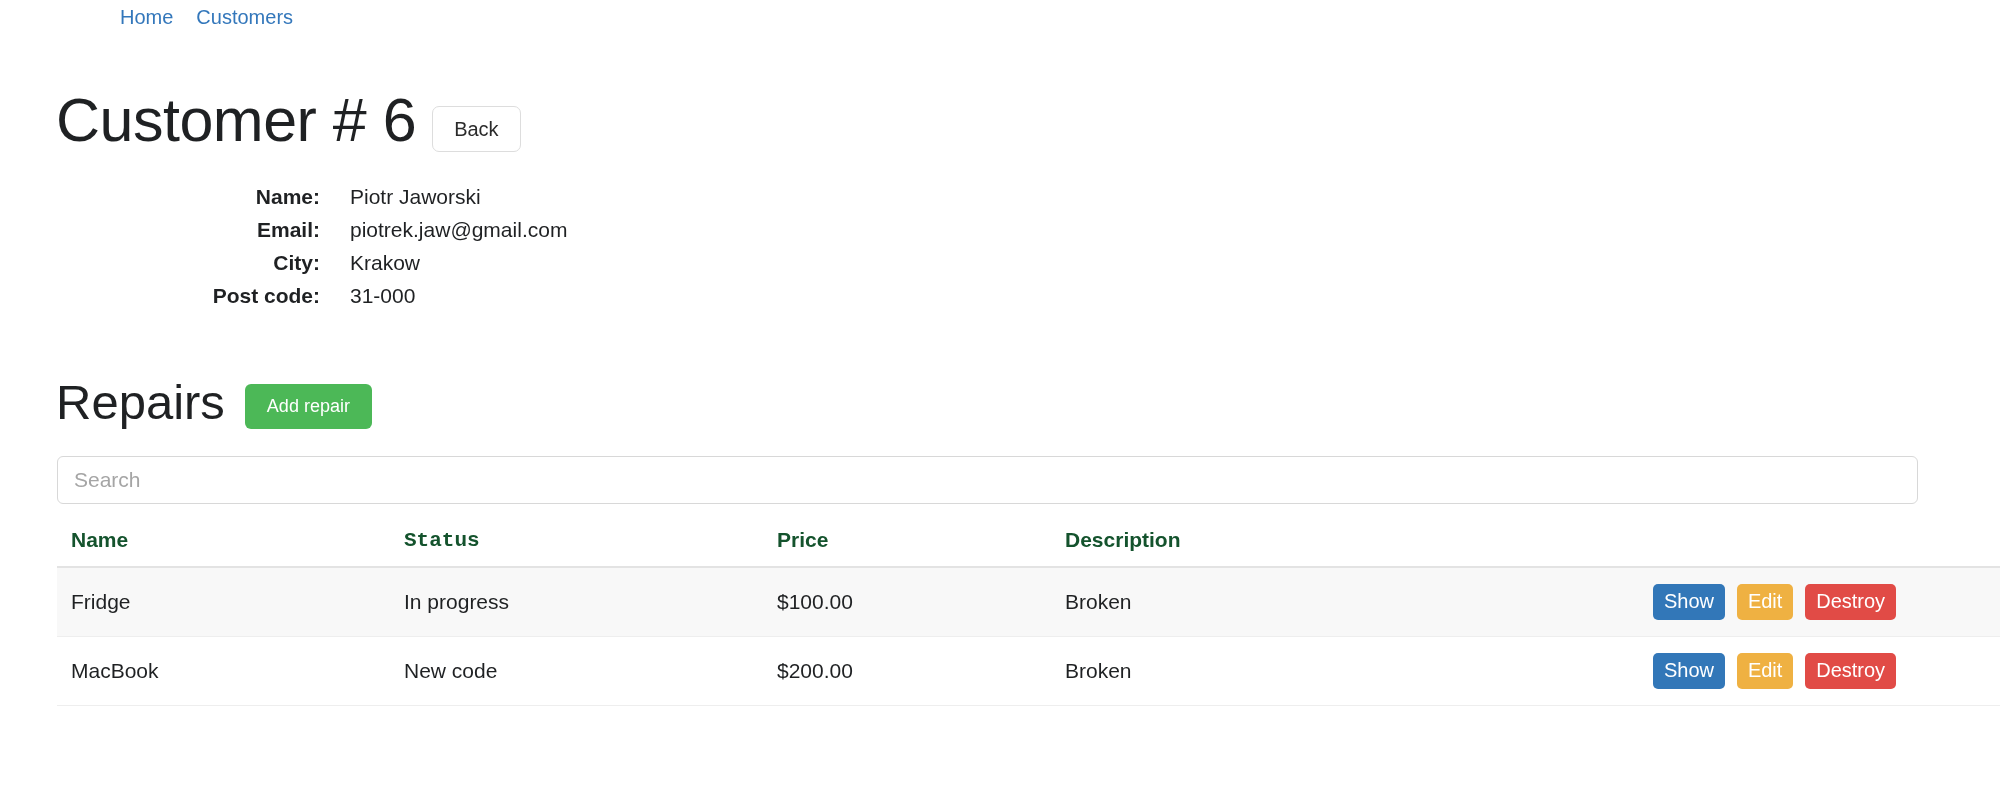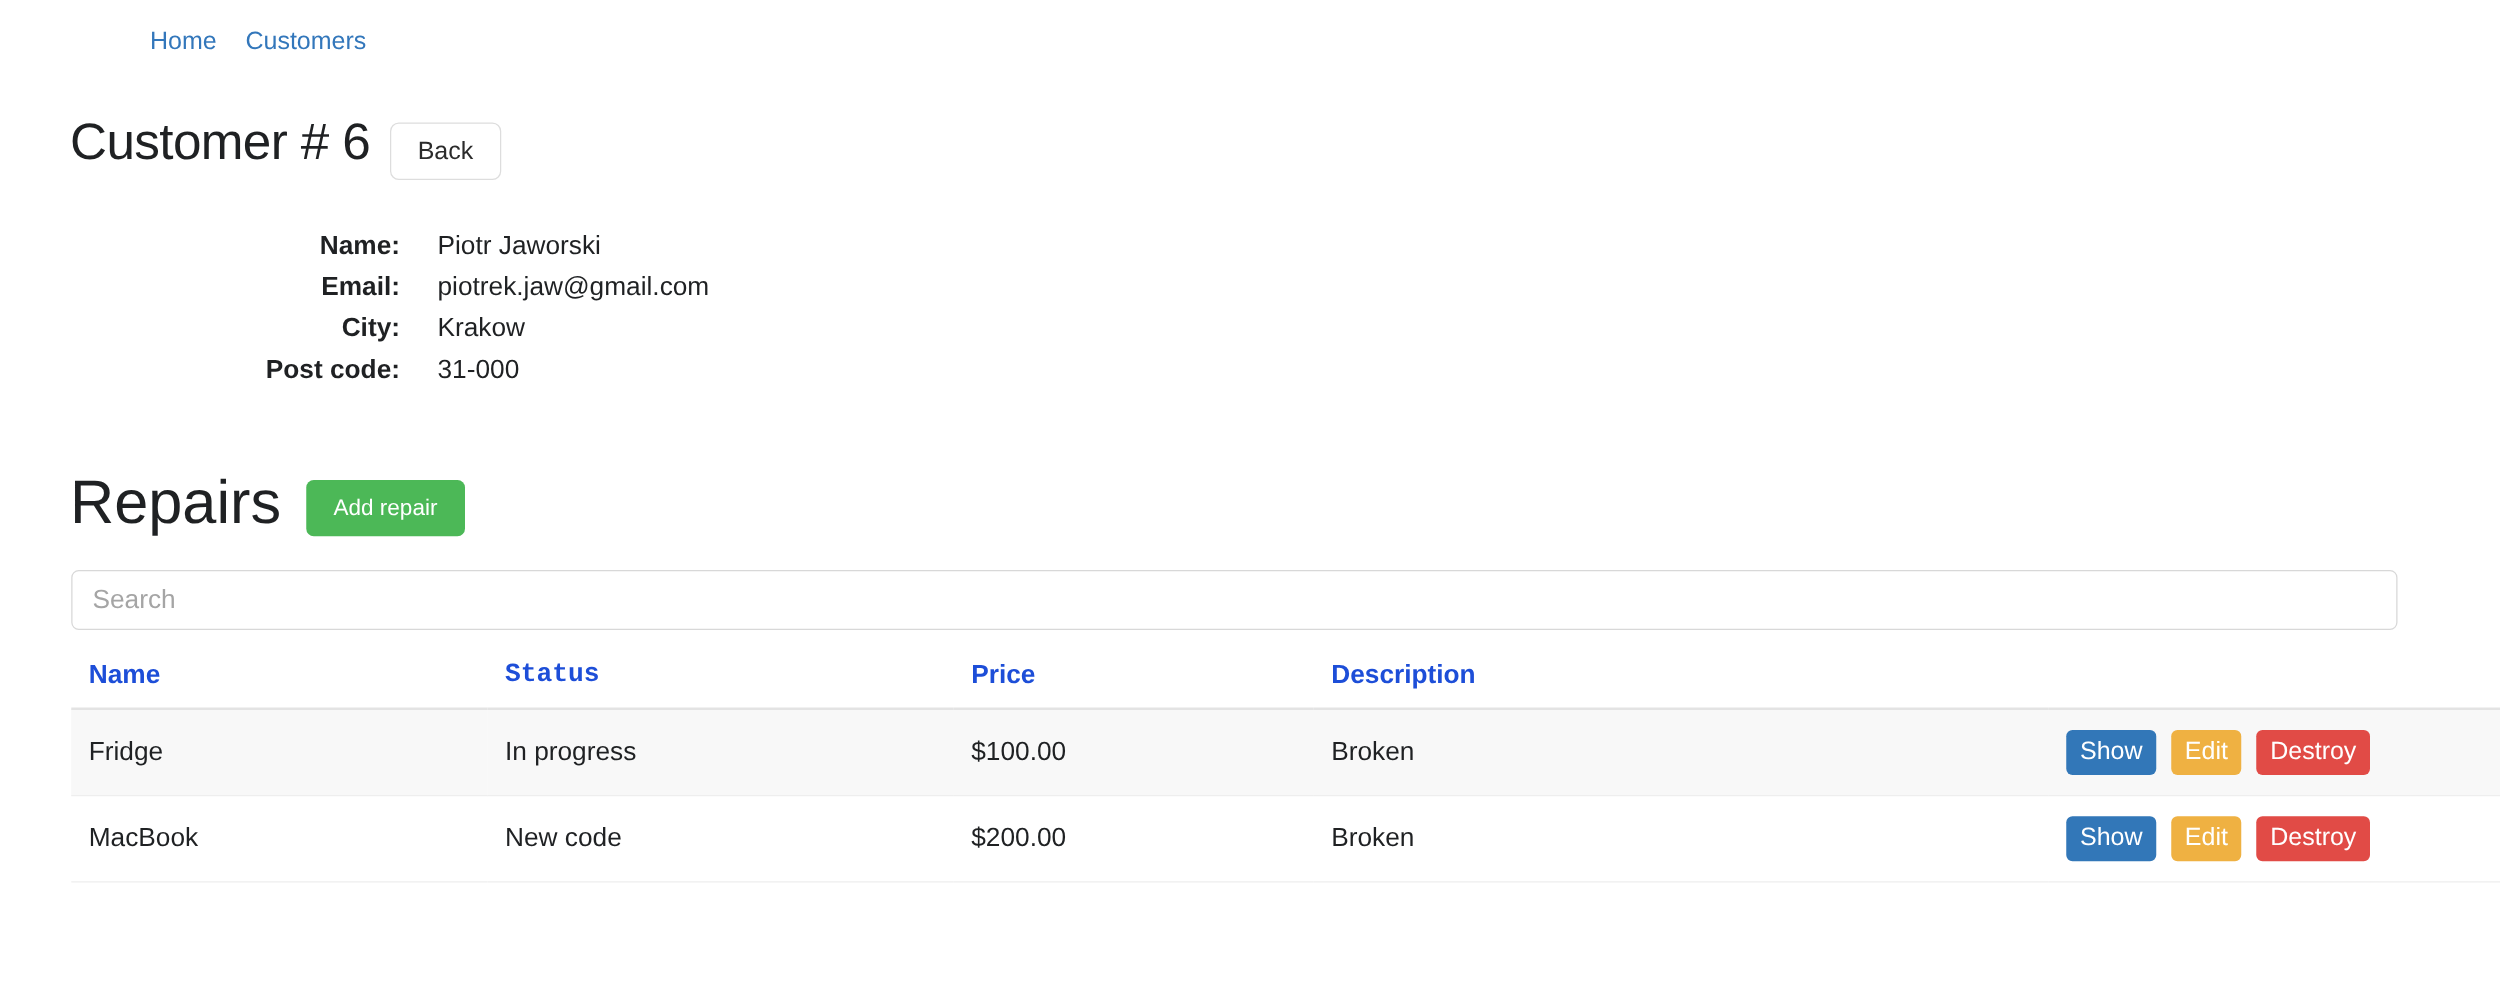--- a/index.html
+++ b/index.html
@@ -21,21 +21,21 @@
     position: relative;
     width: 2000px;
     height: 787px;
     box-sizing: border-box;
   }
 
   
   .breadcrumb-nav {
     position: absolute;
     left: 120px;
-    top: 20px;
+    top: 4px;
     display: flex;
     align-items: flex-start;
     gap: 23px;
     font-size: 20px;
   }
   .nav-link {
     color: #3377bb;
     text-decoration: none;
     cursor: pointer;
     line-height: 26px;
@@ -44,21 +44,21 @@
   
   .heading-row {
     position: absolute;
     left: 56px;
     top: 90px;
     display: flex;
     align-items: center;
     gap: 0;
   }
   .page-title {
-    font-size: 41px;
+    font-size: 61px;
     font-weight: 400;
     line-height: 1;
     letter-spacing: -0.5px;
     color: #1f2123;
     margin: 0;
     white-space: nowrap;
   }
   .btn-back {
     margin-left: 16px;
     display: inline-block;
@@ -168,21 +168,21 @@
     left: 57px;
     top: 517px;
     width: 1861px;
     border-collapse: collapse;
     table-layout: fixed;
   }
   .repairs-table th {
     text-align: left;
     font-size: 21px;
     font-weight: bold;
-    color: #1d4ed8;
+    color: #14532d;
     padding: 11px 14px 14px 14px;
     border-bottom: 2px solid #e3e3e3;
     vertical-align: bottom;
   }
   .repairs-table td {
     font-size: 21px;
     color: #1f2123;
     padding: 16px 14px;
     border-bottom: 1px solid #eeeeee;
     vertical-align: middle;

